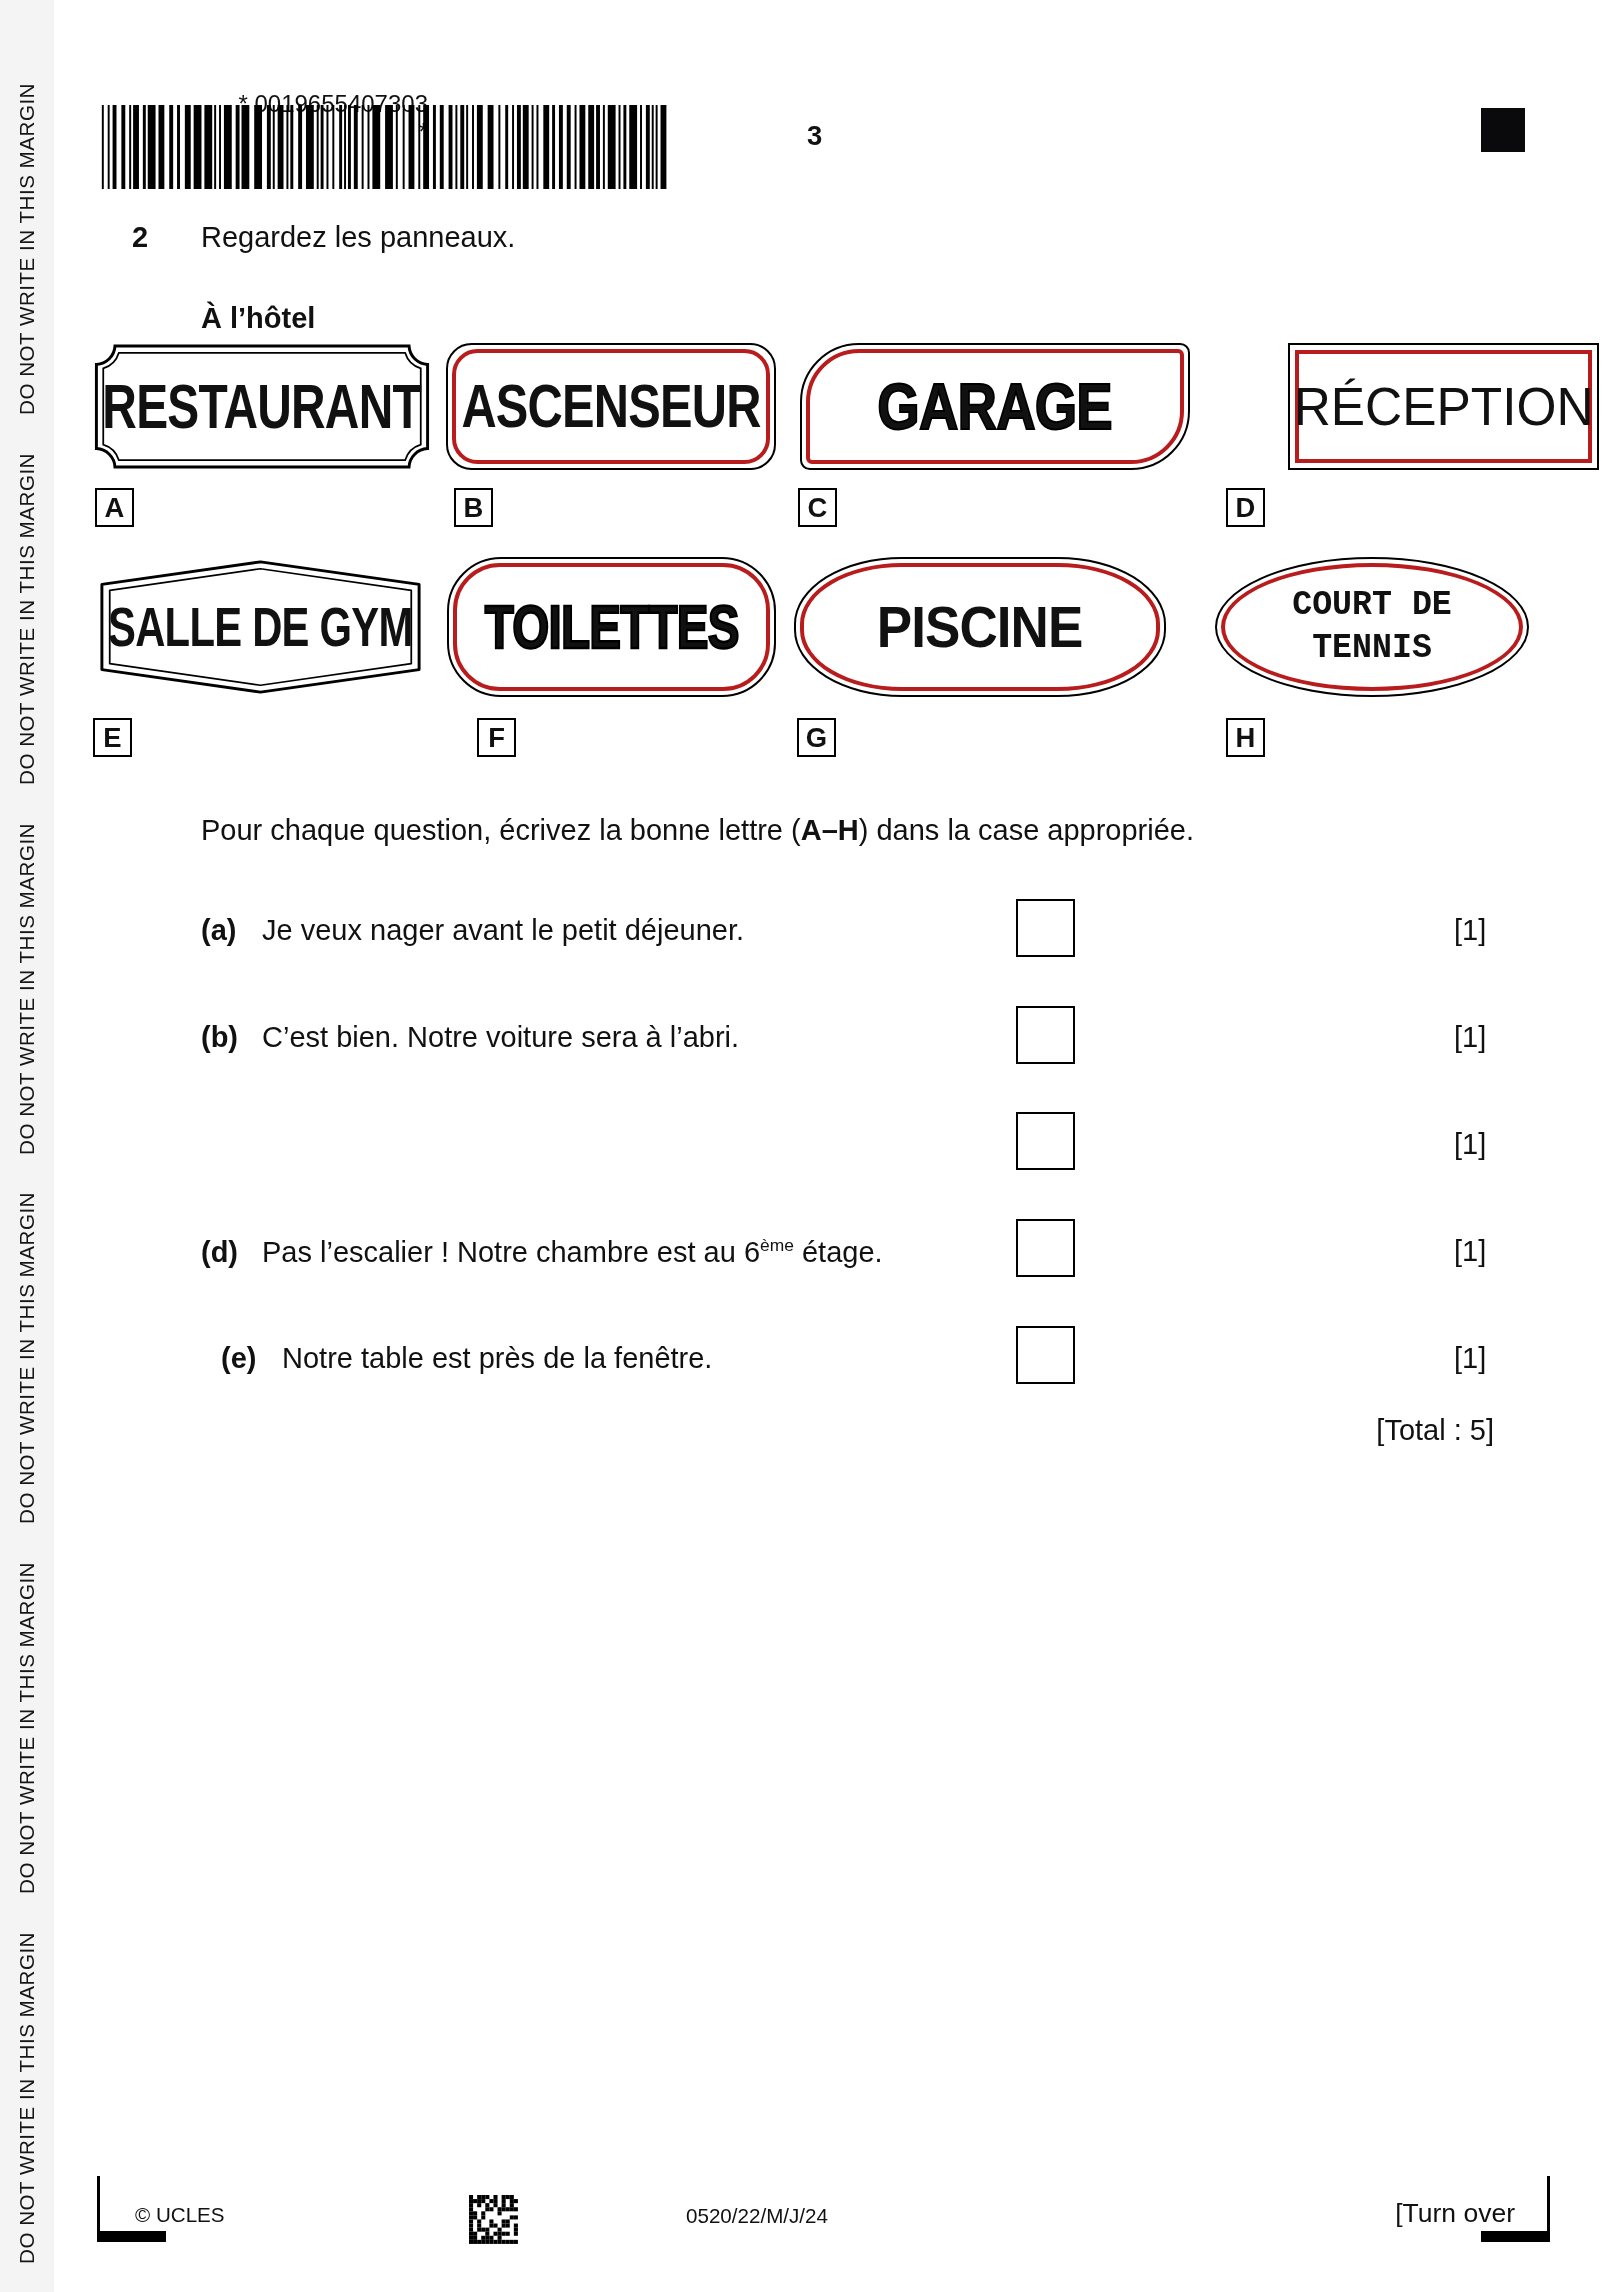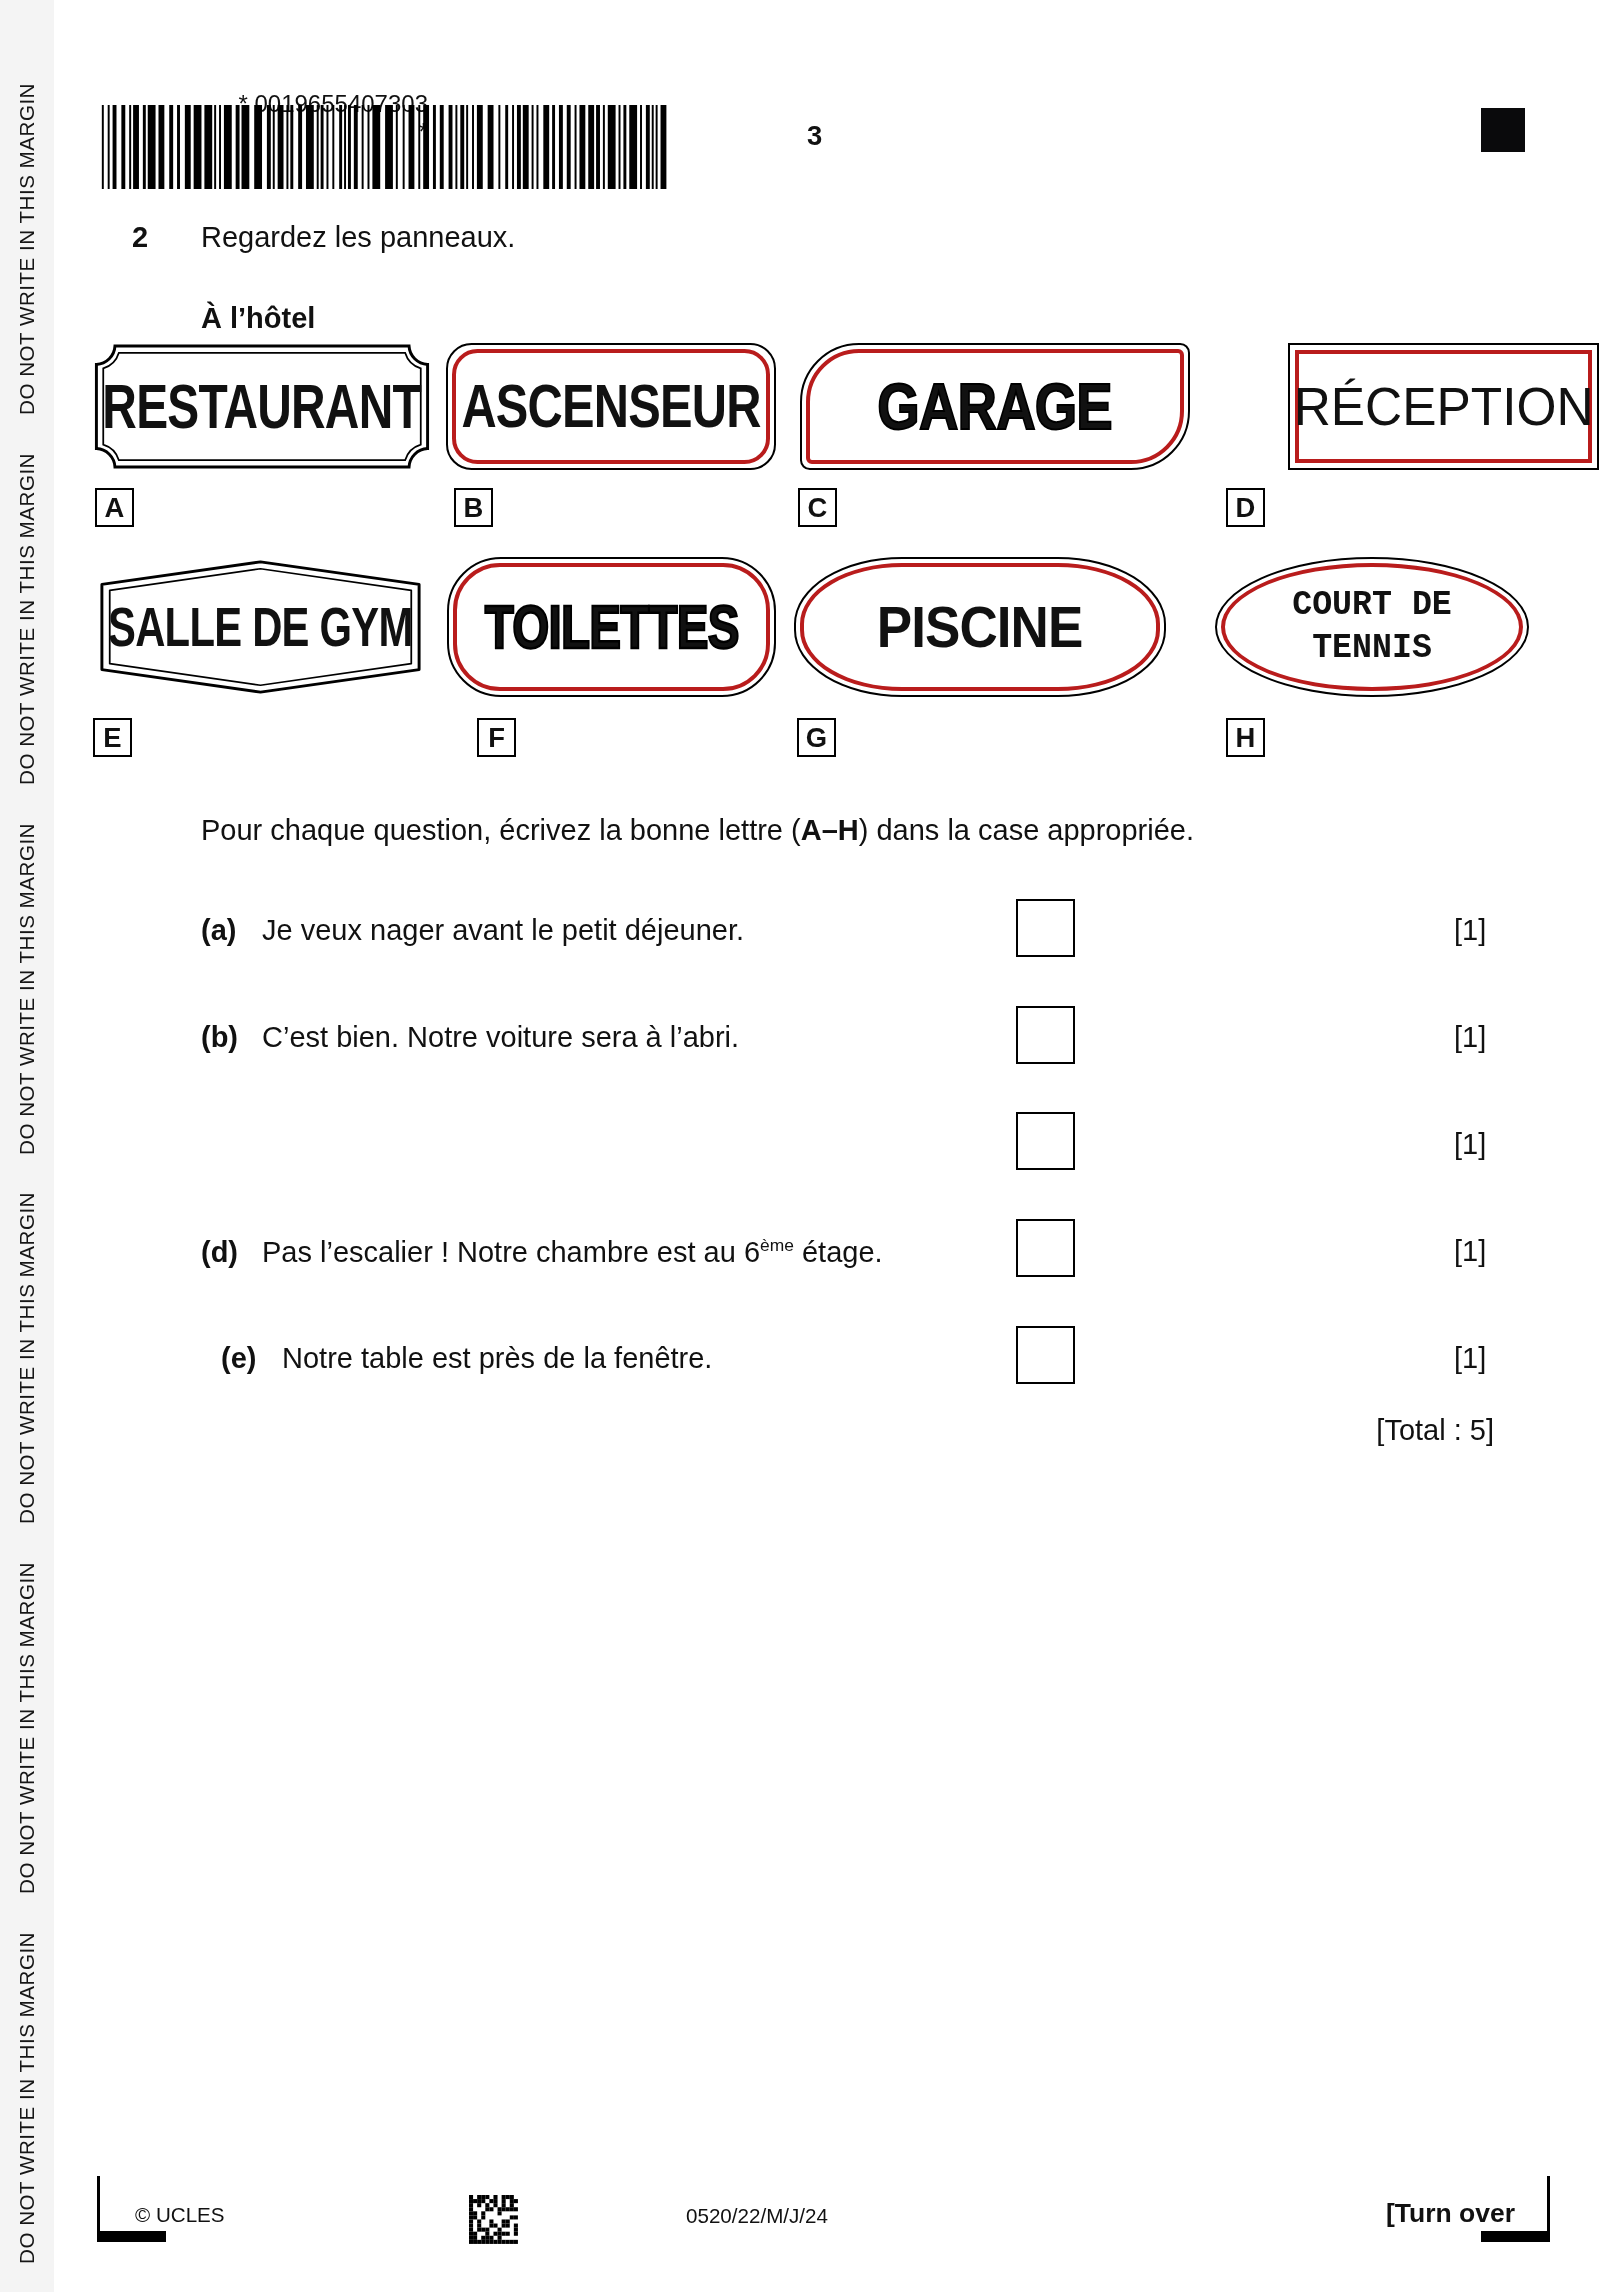--- a/index.html
+++ b/index.html
@@ -66,21 +66,21 @@
   .mark { position:absolute; left:1454px; font-size:29px; }
   .total { position:absolute; left:1200px; top:1414px; width:294px; text-align:right; font-size:29px; }
   sup { font-size:.6em; vertical-align:super; }
 
   
   .crop-v { position:absolute; width:2.9px; height:66px; background:#000; top:2176px; }
   .crop-h { position:absolute; width:69px; height:10.8px; background:#000; top:2231px; }
   .copyright  { position:absolute; left:135px; top:2203px; font-size:20.6px; }
   .datamatrix { position:absolute; left:469px; top:2195px; width:49px; height:49px; }
   .paper-code { position:absolute; left:686px; top:2204px; width:255px; text-align:left; font-size:20.6px; }
-  .turn-over  { position:absolute; right:106px; top:2198px; font-size:26.5px; font-weight:bold; }
+  .turn-over  { position:absolute; right:106px; top:2198px; font-size:26.5px; font-weight:normal; }
 </style>
 </head>
 <body>
 
 <div class="page">
 
   <div class="margin-strip">
     <span class="margin-text">DO NOT WRITE IN THIS MARGIN</span>
     <span class="margin-text">DO NOT WRITE IN THIS MARGIN</span>
     <span class="margin-text">DO NOT WRITE IN THIS MARGIN</span>

